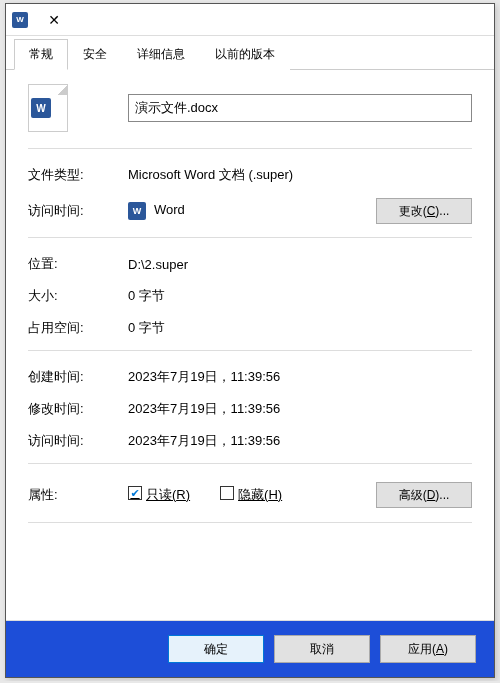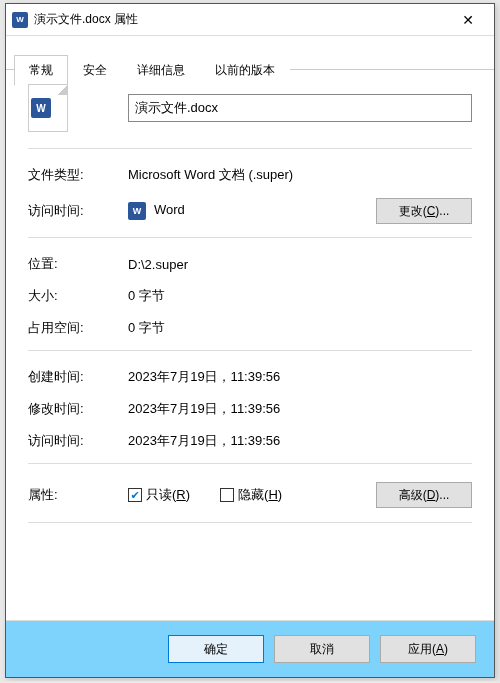--- a/index.html
+++ b/index.html
@@ -46,21 +46,21 @@
     padding:2px 8px 0 8px;
     border-bottom:1px solid #ccc;
     position:relative;
   }
   .tab{
     padding:6px 14px;
     font-size:12px;
     border:1px solid transparent;
     cursor:default;
     position:relative;
-    top:17px;
+    top:1px;
     background:#fff;
   }
   .tab.active{
     border:1px solid #ccc;
     border-bottom:1px solid #fff;
     background:#fff;
   }
   .content{
     flex:1;
     padding:14px 22px 10px 22px;
@@ -102,46 +102,45 @@
     display:inline-flex;align-items:center;justify-content:center;
     color:#fff;font-size:9px;font-weight:bold;margin-right:8px;vertical-align:middle;
   }
   .change-btn,.adv-btn{
     width:96px;height:26px;border:1px solid #aaa;background:#e1e1e1;
     font-size:12px;font-family:inherit;text-align:center;cursor:default;
   }
   .attr-row{
     display:flex;align-items:center;padding:8px 0;font-size:13px;
   }
-  .chk-holder{display:flex;align-items:center;margin-right:30px;}
+  .chk-holder{display:flex;align-items:flex-start;margin-right:30px;text-decoration:underline;}
   .chk{width:14px;height:14px;border:1px solid #333;margin-right:4px;display:inline-flex;align-items:center;justify-content:center;background:#fff;}
   .chk.checked{background:#fff;color:#0078d7;}
   .chk.checked::after{content:"✔";font-size:11px;line-height:1;color:#0078d7;}
   .footer{
     border-top:1px solid #ddd;
     padding:14px 18px;display:flex;justify-content:flex-end;gap:10px;
-    background:#7dd3fc;
+    background:#1d4ed8;
   }
   .footer button{
     width:96px;height:28px;font-size:12px;font-family:inherit;
     border:1px solid #aaa;background:#e1e1e1;cursor:default;
   }
   .footer button.primary{border:1px solid #0078d7;background:#e6f2fb;}
   .u{text-decoration:underline;}
 </style>
 </head>
 <body>
 
 <div class="dialog">
 
   <div class="titlebar">
     <div class="win-icon">
         <span>W</span>
       </div>
-    <div class="title">演示文件.docx 属性</div>
     <div class="close">✕</div>
   </div>
 
   <div class="tabstrip">
     <div class="tab active">常规</div>
     <div class="tab">安全</div>
     <div class="tab">详细信息</div>
     <div class="tab">以前的版本</div>
   </div>
 

